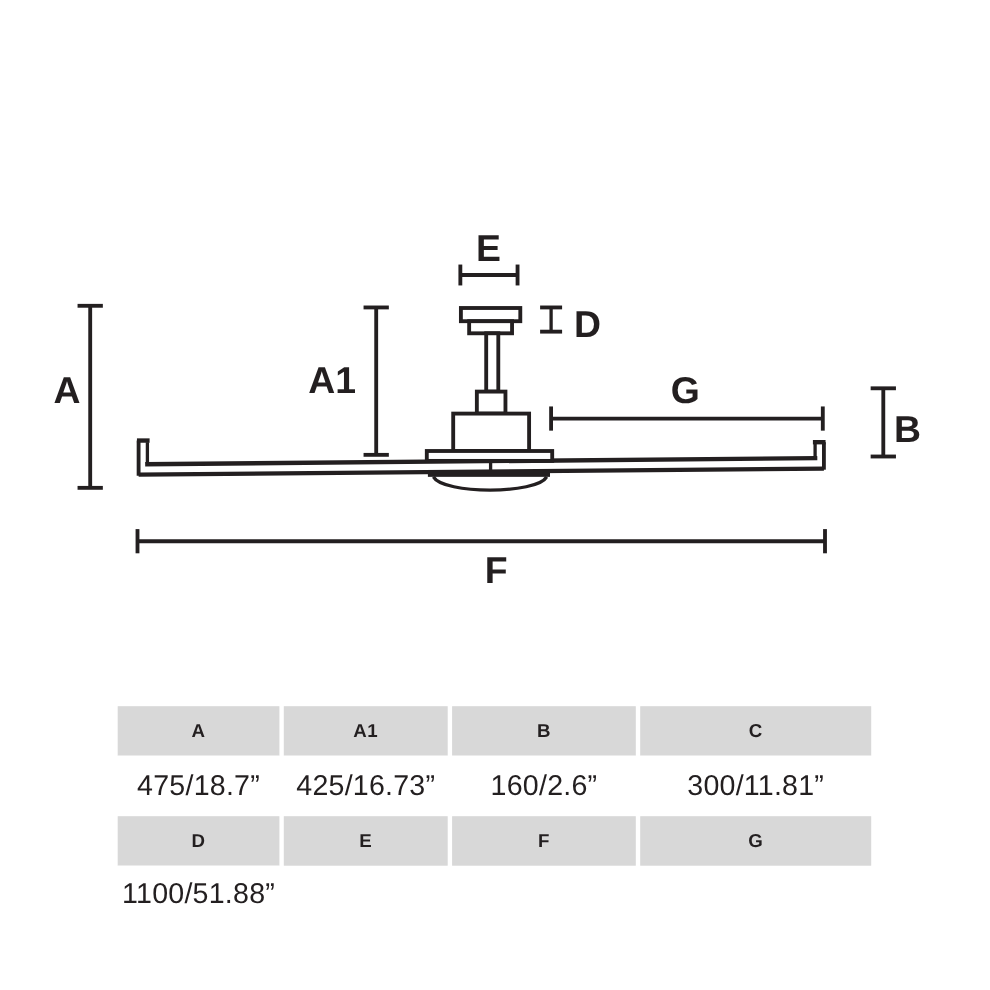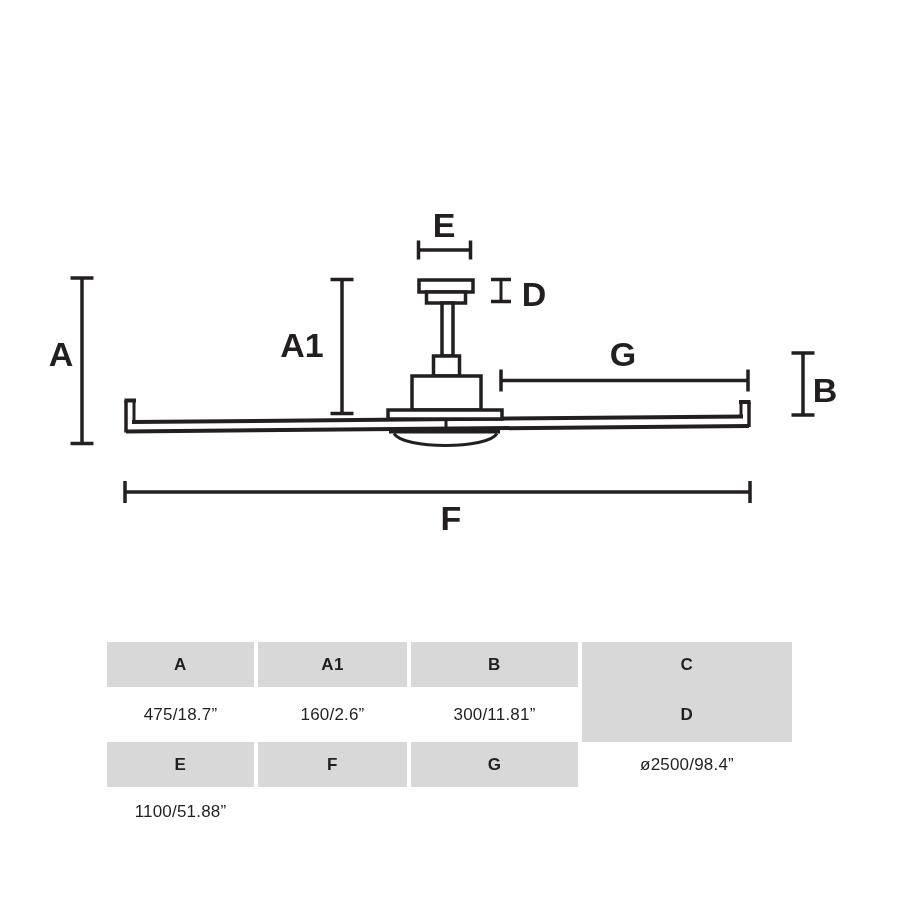--- a/index.html
+++ b/index.html
@@ -45,21 +45,21 @@
     font-weight: 700;
     font-size: 17px;
     letter-spacing: 0.5px;
   }
   .spec-table .vcell {
     background: #ffffff;
     display: flex;
     align-items: center;
     justify-content: center;
     font-weight: 400;
-    font-size: 17px;
+    font-size: 26px;
     letter-spacing: 0.2px;
   }
 </style>
 </head>
 <body>
 
 <div class="page">
 
   <svg class="diagram-svg" width="900" height="600" viewBox="0 0 900 600">
     <g stroke="#231f20" stroke-width="3.5" fill="none">
@@ -148,25 +148,25 @@
   </svg>
 
   <div class="spec-table">
 
     <div class="hcell">A</div>
     <div class="hcell">A1</div>
     <div class="hcell">B</div>
     <div class="hcell">C</div>
 
     <div class="vcell">475/18.7”</div>
+    <div class="vcell">425/16.73”</div>
     <div class="vcell">160/2.6”</div>
     <div class="vcell">300/11.81”</div>
 
     <div class="hcell">D</div>
     <div class="hcell">E</div>
     <div class="hcell">F</div>
     <div class="hcell">G</div>
 
-    <div class="vcell">ø2500/98.4”</div>
     <div class="vcell">1100/51.88”</div>
   </div>
 
 </div>
 
 </body></html>

